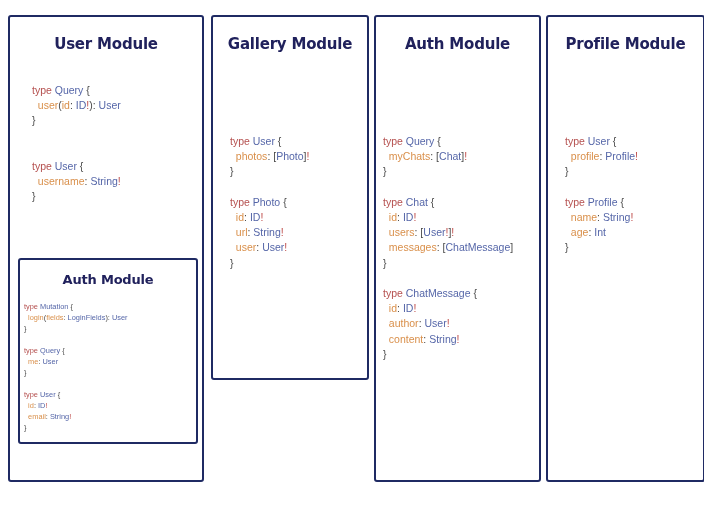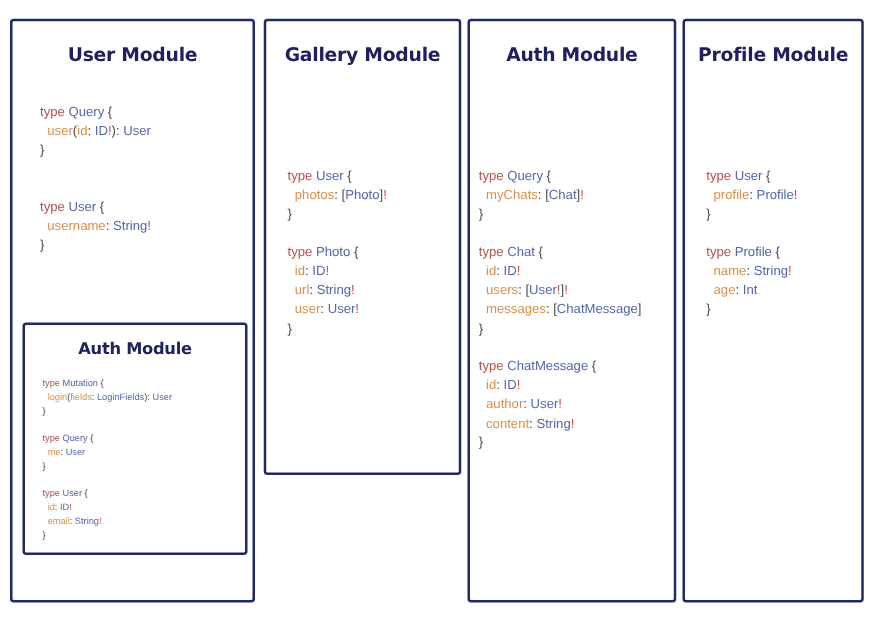--- a/index.html
+++ b/index.html
@@ -72,34 +72,34 @@
     overflow: hidden;
   }
   .subpanel .panel-title {
     font-size: 13px;
   }
 
   
   #panel-user    { left: 8px;   top: 15px; width: 196px; height: 467px; }
   #panel-gallery { left: 211px; top: 15px; width: 158px; height: 365px; }
   #panel-chat    { left: 374px; top: 15px; width: 167px; height: 467px; }
-  #panel-profile { left: 546px; top: 15px; width: 145px; height: 467px; }
+  #panel-profile { left: 546px; top: 15px; width: 159px; height: 467px; }
 
   #panel-user    .panel-title { margin-top: 18px; }
   #panel-gallery .panel-title { margin-top: 18px; }
   #panel-chat    .panel-title { margin-top: 18px; }
   #panel-profile .panel-title { margin-top: 18px; }
 
   #code-user    { position: absolute; left: 22px; top: 66px; }
   #code-gallery { position: absolute; left: 17px; top: 117px; }
   #code-chat    { position: absolute; left: 7px;  top: 117px; }
   #code-profile { position: absolute; left: 17px; top: 117px; }
 
   #subpanel-auth { left: 8px; top: 241px; width: 180px; height: 186px; }
-  #code-auth     { position: absolute; left: 14px; top: 41px; }
+  #code-auth     { position: absolute; left: 4px; top: 41px; }
 </style>
 </head>
 <body>
 
 <div class="board">
 
   <div class="panel" id="panel-user">
     <div class="panel-title">User Module</div>
     <div class="code" id="code-user"><div><span class="t-kw">type </span><span class="t-type">Query</span><span class="t-pun"> {</span></div><div><span class="t-pun">  </span><span class="t-name">user</span><span class="t-pun">(</span><span class="t-name">id</span><span class="t-pun">: </span><span class="t-type">ID</span><span class="t-bang">!</span><span class="t-pun">): </span><span class="t-type">User</span></div><div><span class="t-pun">}</span></div><div>&nbsp;</div><div>&nbsp;</div><div><span class="t-kw">type </span><span class="t-type">User</span><span class="t-pun"> {</span></div><div><span class="t-pun">  </span><span class="t-name">username</span><span class="t-pun">: </span><span class="t-type">String</span><span class="t-bang">!</span></div><div><span class="t-pun">}</span></div></div>
 

